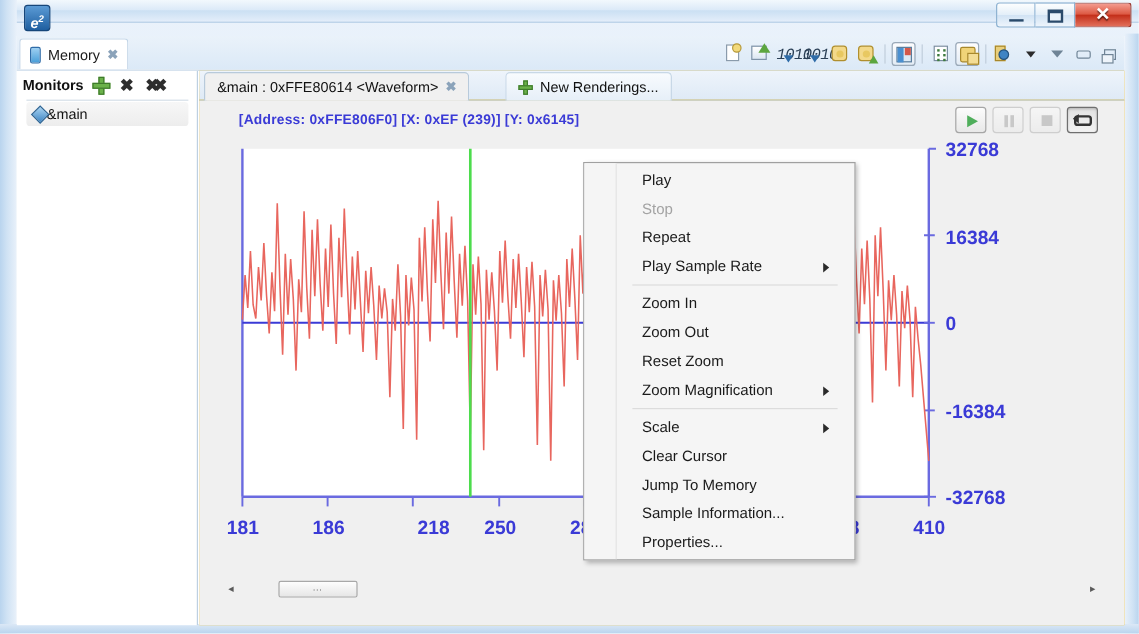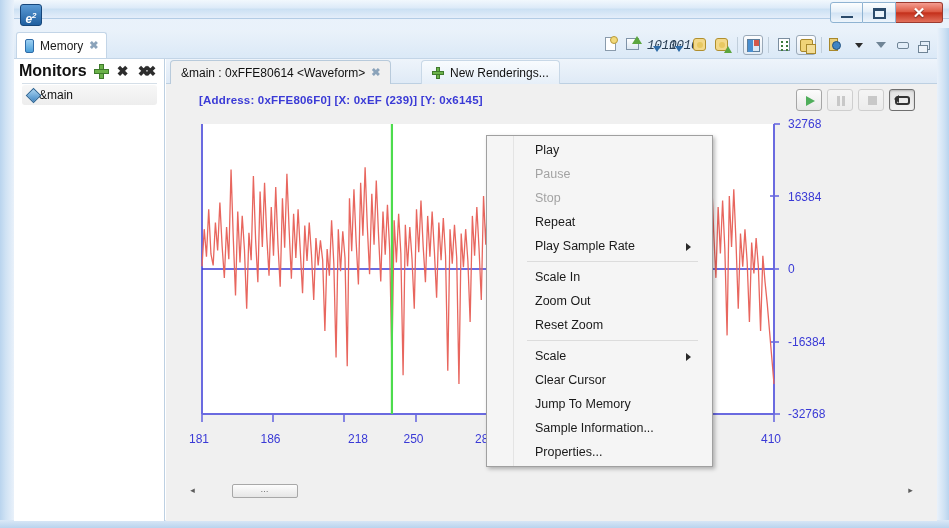--- a/index.html
+++ b/index.html
@@ -162,21 +162,21 @@
 
   
   #monitors-panel {
     position:absolute; left:0; top:0; width:151px; height:462px;
     background:#ffffff; border-right:1px solid #bdd0e2;
   }
   #monitors-header {
     position:absolute; left:0; top:0; width:151px; height:24px;
     display:flex; align-items:center; padding-left:5px; gap:6px;
   }
-  #monitors-title { font-size:16px; color:#111; font-weight:bold; }
+  #monitors-title { font-size:12px; color:#111; font-weight:bold; }
   .mon-ic { width:16px; height:16px; position:relative; }
   .ic-plus-green:before, .ic-plus-green:after {
     content:""; position:absolute; background:#6bb24a; border:1px solid #3f7a2c;
   }
   .ic-plus-green:before { left:6px; top:1px; width:3px; height:13px; }
   .ic-plus-green:after  { left:1px; top:6px; width:13px; height:3px; }
   .ic-x-dark { color:#2d2d2d; font-size:14px; font-weight:bold; line-height:16px; text-align:center;}
   .ic-xx-dark{ color:#2d2d2d; font-size:14px; font-weight:bold; line-height:16px; text-align:center;
                letter-spacing:-5px; }
   #monitors-list { position:absolute; left:0; top:26px; width:151px; }
@@ -253,21 +253,21 @@
     border-top:5px solid transparent; border-bottom:5px solid transparent;
     border-left:9px solid #4fae5b; }
   .gl-pause{ position:absolute; left:9px; top:6px; width:3px;height:10px;
     background:#999; box-shadow:5px 0 0 #999; }
   .gl-stop { position:absolute; left:9px; top:6px; width:9px;height:9px; background:#999; }
   .gl-loop { position:absolute; left:5px; top:6px; width:15px; height:9px;
     border:2px solid #333; border-radius:3px; }
   .gl-loop:after{ content:""; position:absolute; left:-3px; top:-3px; width:0;height:0;
     border-top:4px solid transparent;border-bottom:4px solid transparent;border-right:5px solid #333;}
   .axis-label {
-    position:absolute; font-size:12px; font-weight:normal; color:#3a3ad6;
+    position:absolute; font-size:16px; font-weight:bold; color:#3a3ad6;
     white-space:nowrap;
   }
 
   
   #hscroll {
     position:absolute; left:18px; top:398px; width:735px; height:17px;
     background:#f0f0f0;
   }
   .sb-arrow {
     position:absolute; top:0; width:17px; height:17px;
@@ -506,28 +506,28 @@
           </div>
 
         </div>
       </div>
     </div>
   </div>
 
   <div id="context-menu">
     <div class="gutter"></div>
   <div class="menu-item"><span>Play</span></div>
-      <div class="menu-item disabled"><span>Pause</span></div>
       <div class="menu-item disabled"><span>Stop</span></div>
       <div class="menu-item"><span>Repeat</span></div>
       <div class="menu-item"><span>Play Sample Rate</span><span class="submenu-arrow"></span></div>
       <div class="menu-sep"></div>
-      <div class="menu-item"><span>Scale In</span></div>
+      <div class="menu-item"><span>Zoom In</span></div>
       <div class="menu-item"><span>Zoom Out</span></div>
       <div class="menu-item"><span>Reset Zoom</span></div>
+      <div class="menu-item"><span>Zoom Magnification</span><span class="submenu-arrow"></span></div>
       <div class="menu-sep"></div>
       <div class="menu-item"><span>Scale</span><span class="submenu-arrow"></span></div>
       <div class="menu-item"><span>Clear Cursor</span></div>
       <div class="menu-item"><span>Jump To Memory</span></div>
       <div class="menu-item"><span>Sample Information...</span></div>
       <div class="menu-item"><span>Properties...</span></div>
     </div>
 
 </div>
 

